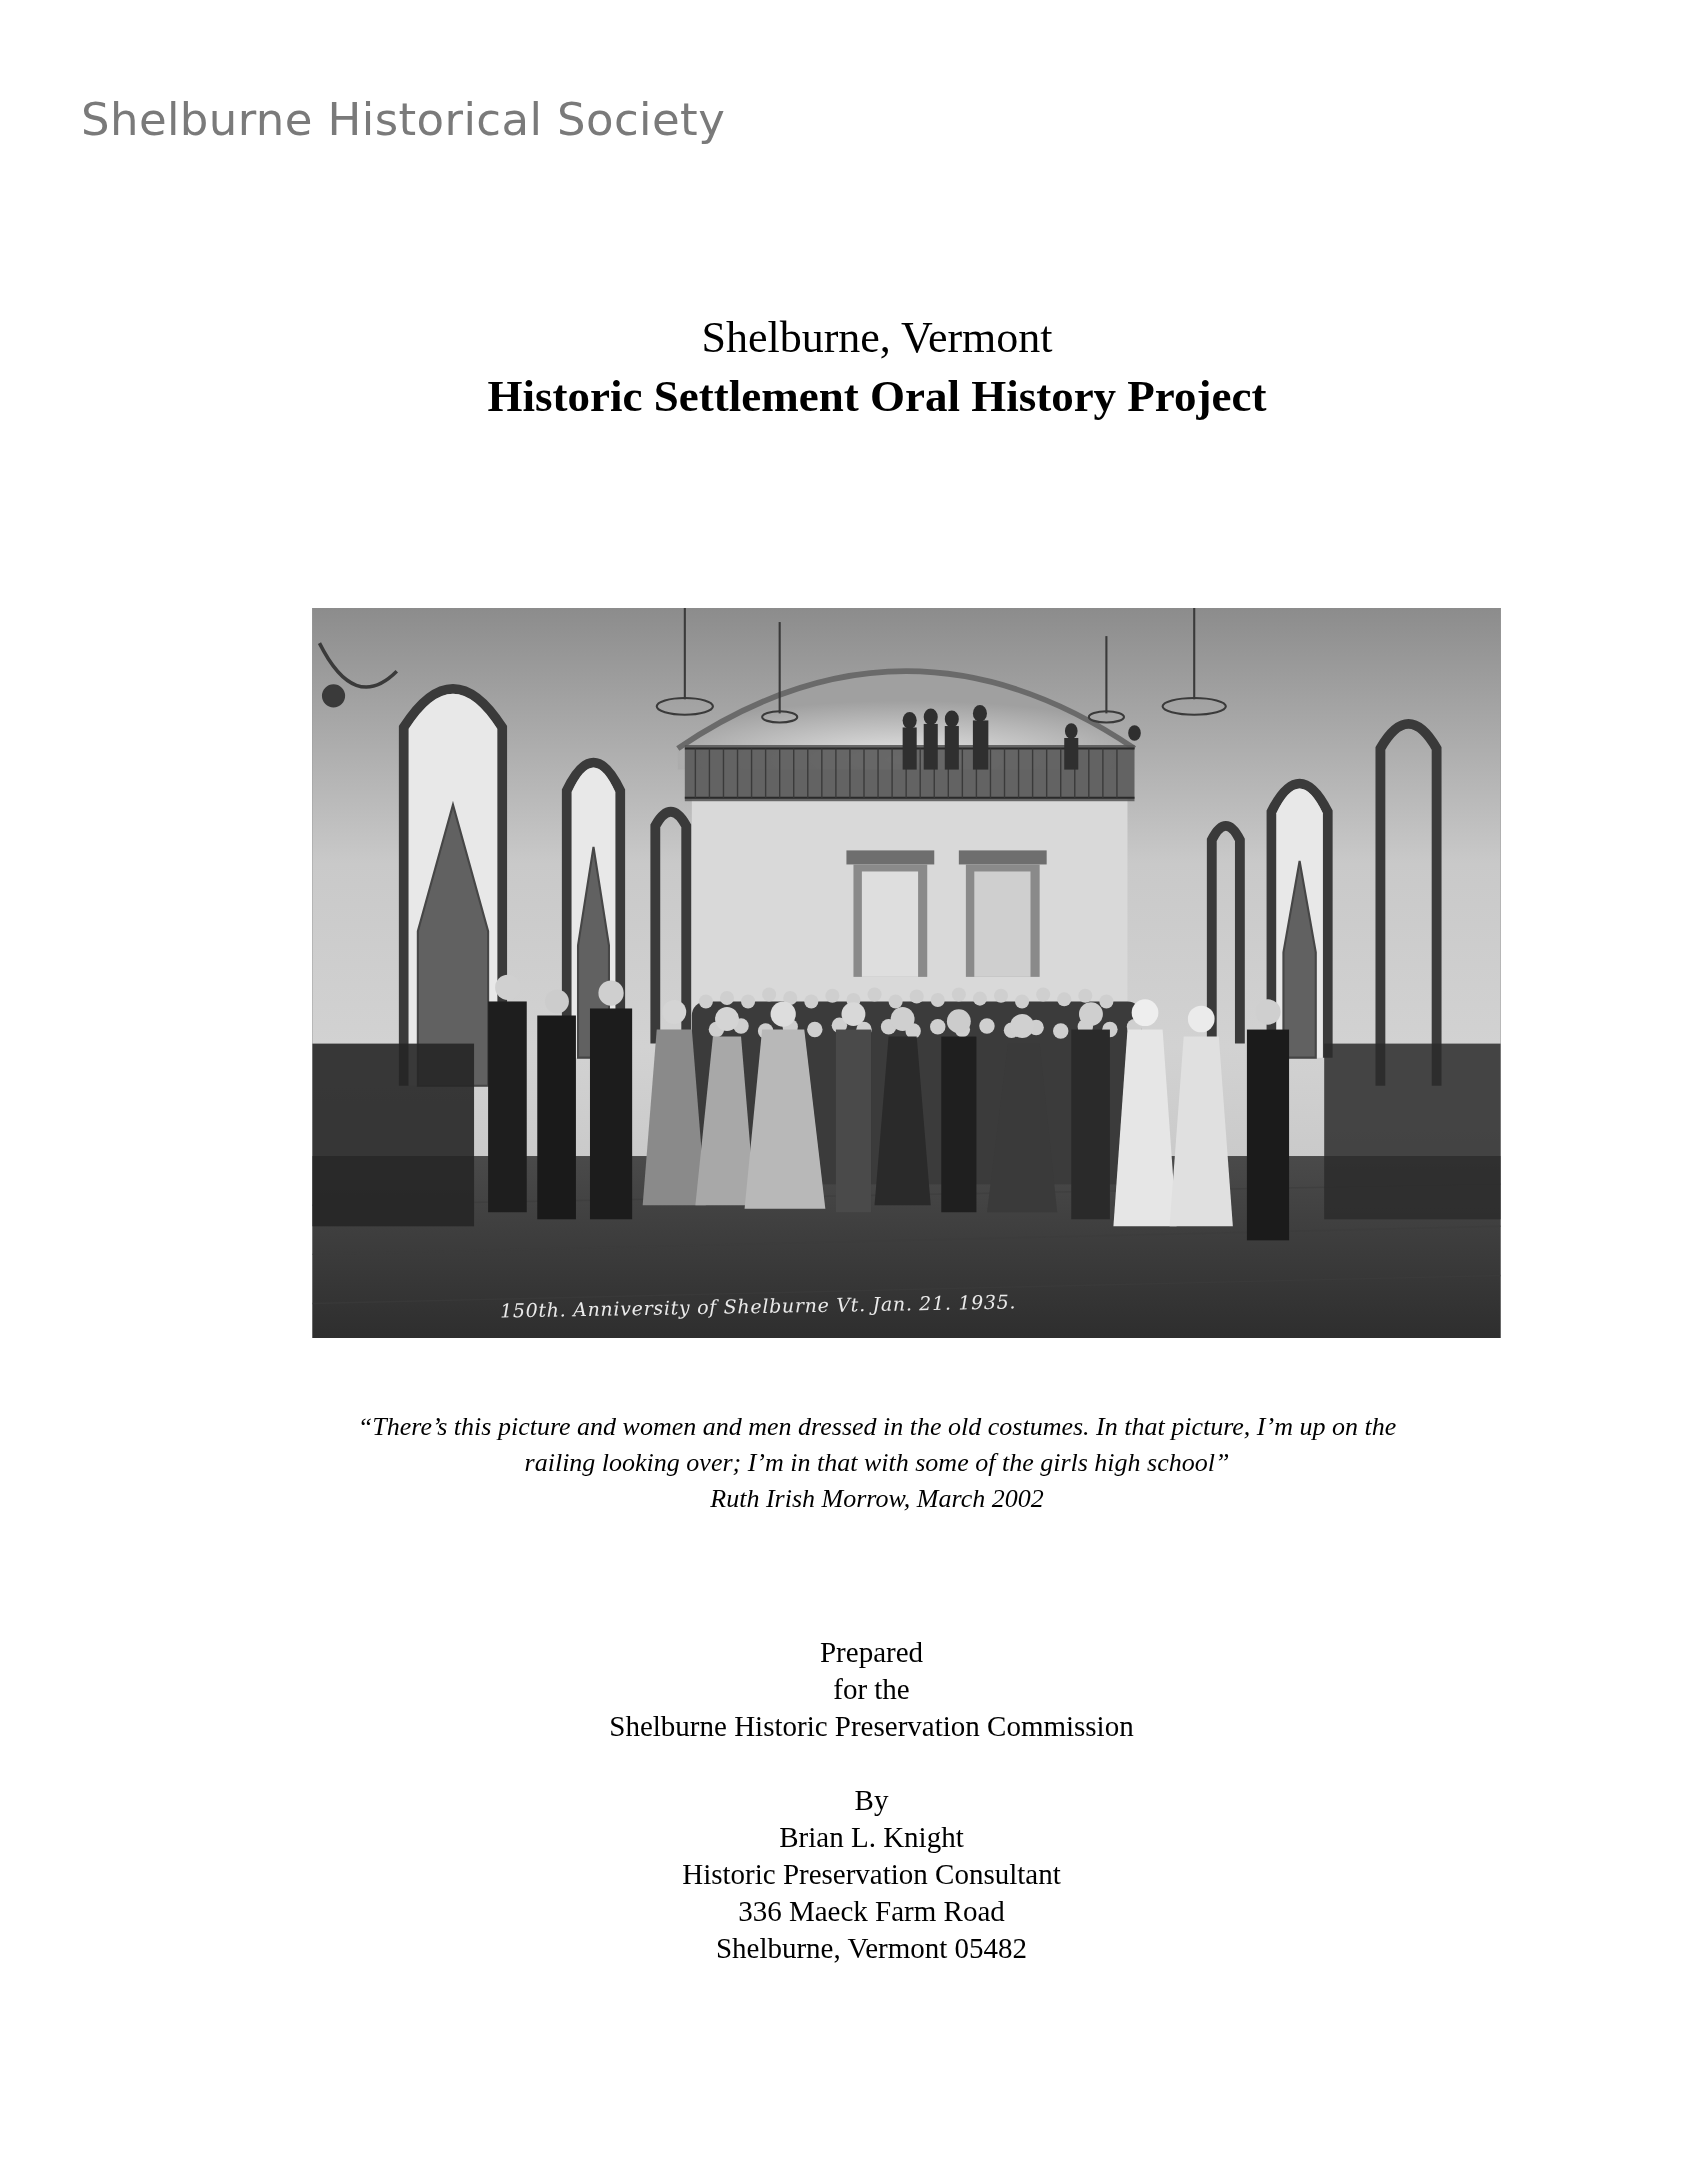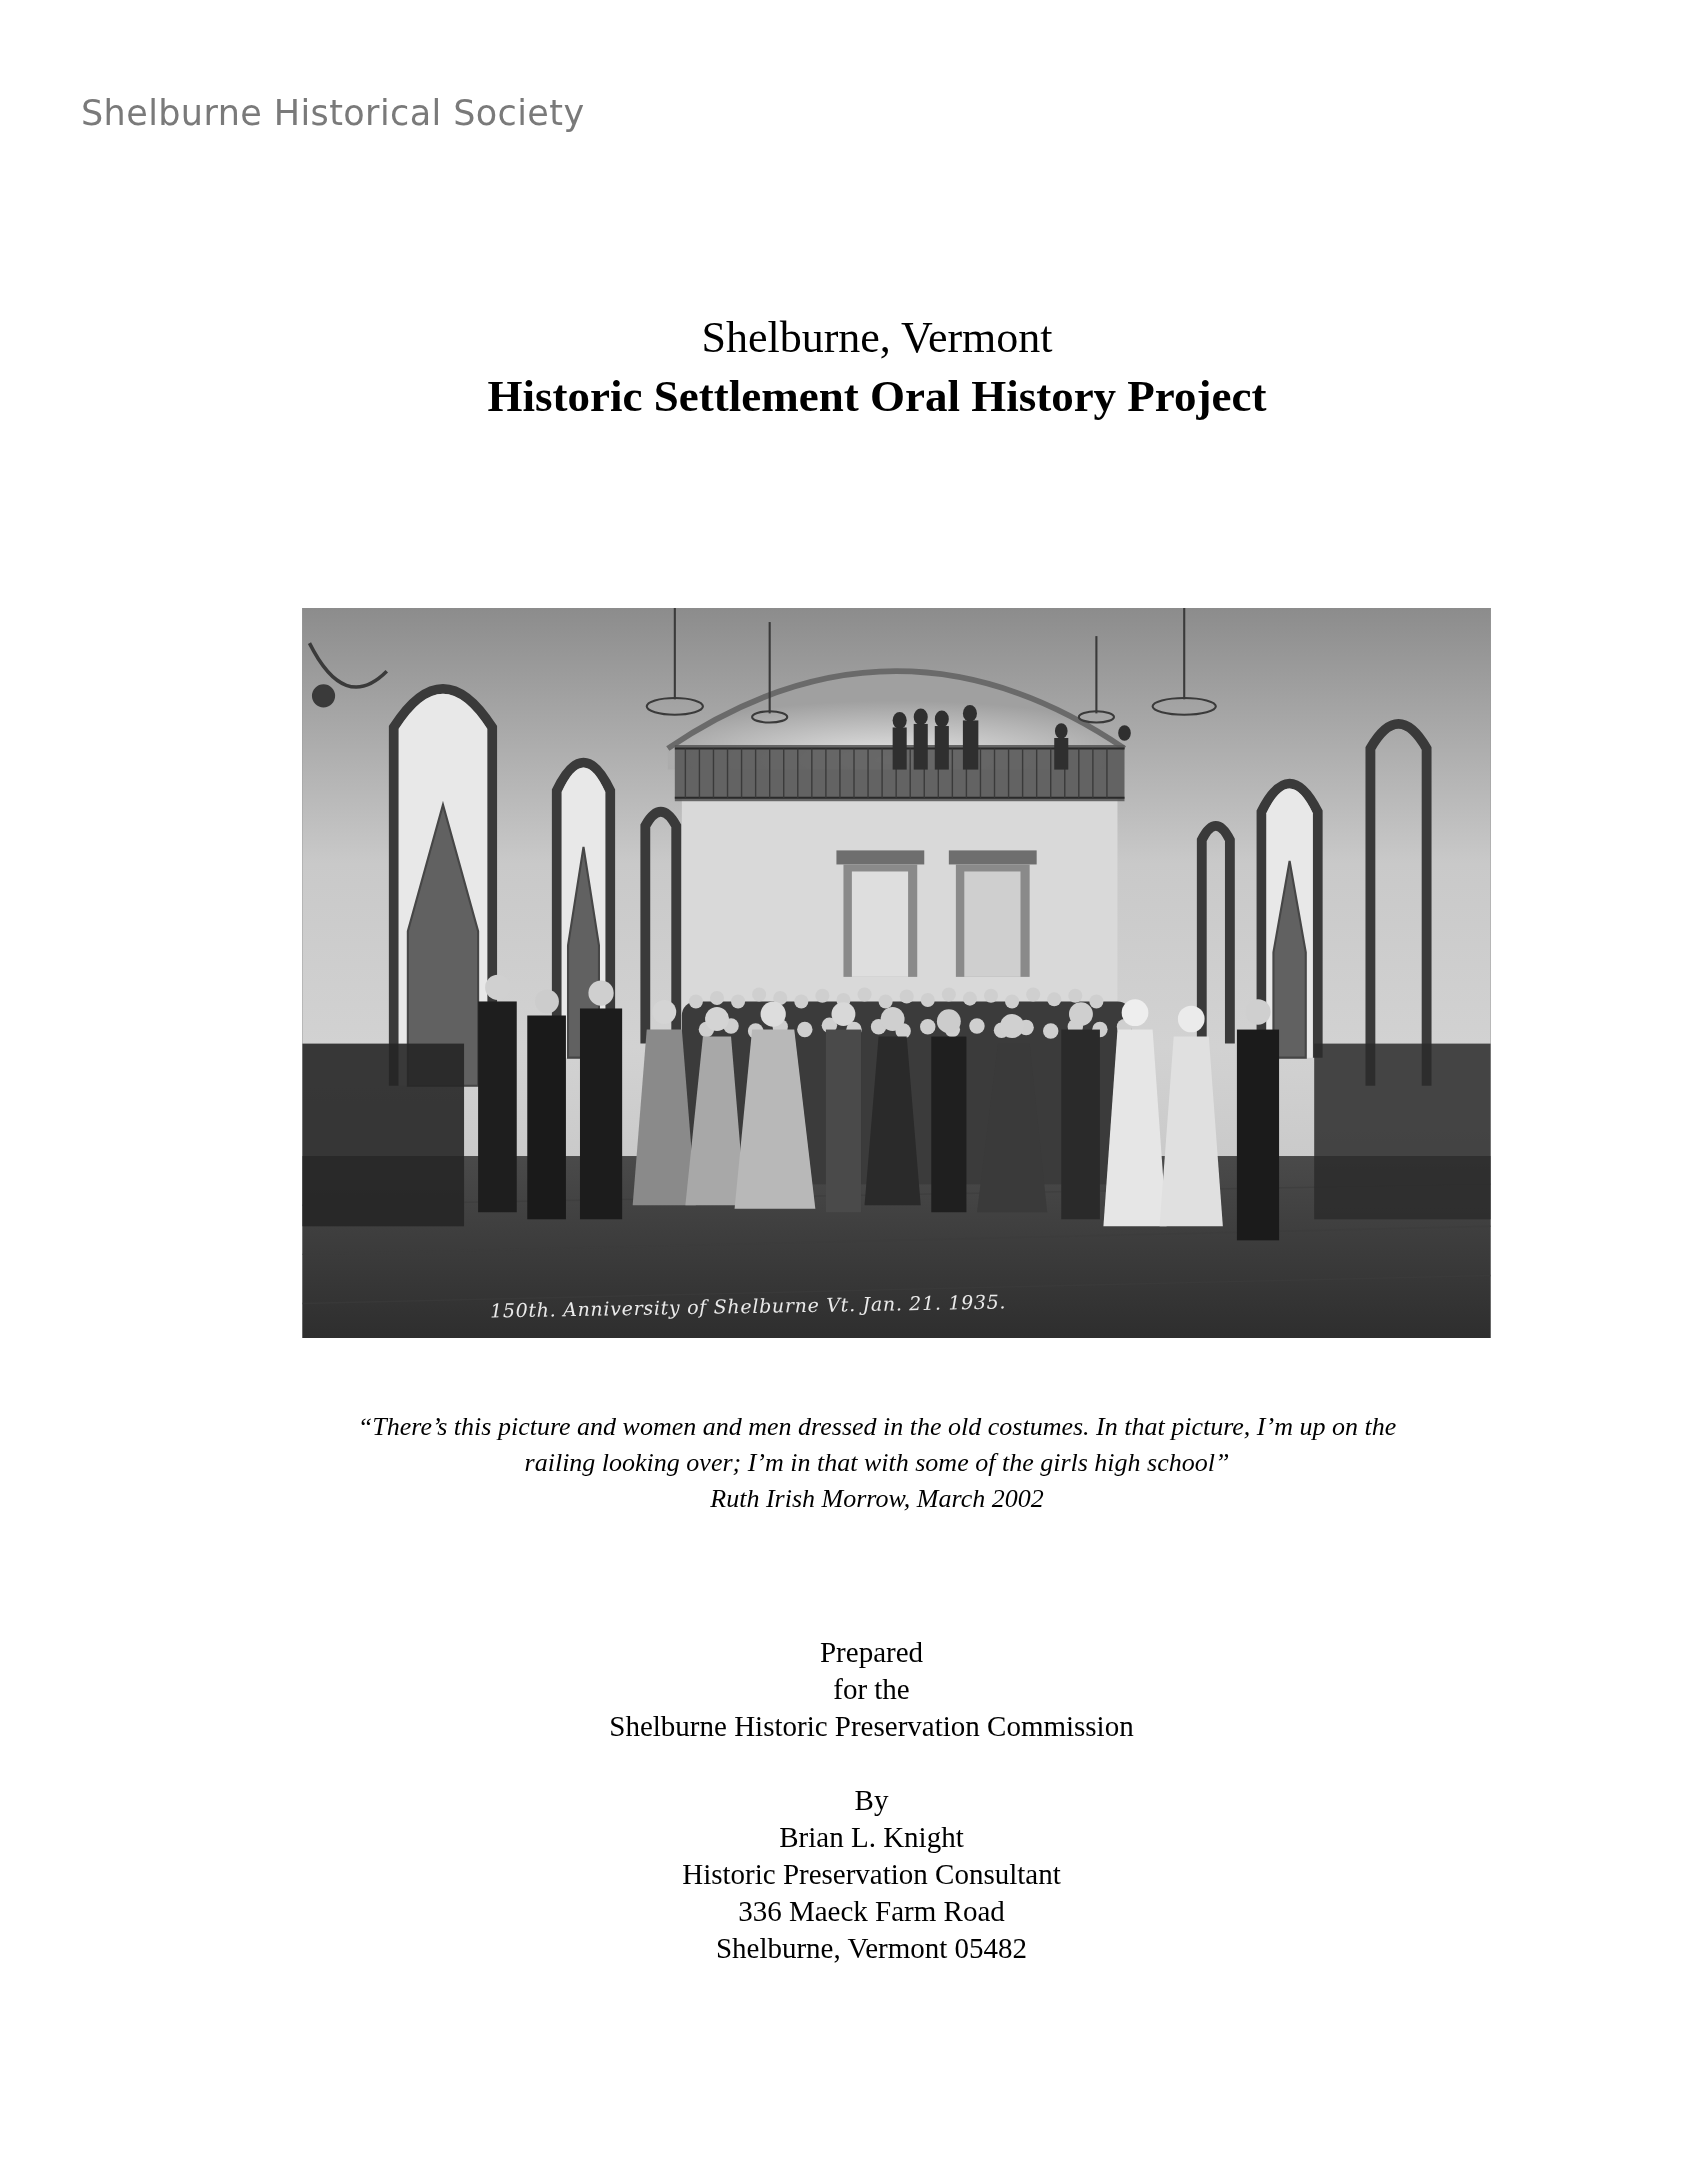--- a/index.html
+++ b/index.html
@@ -1,26 +1,26 @@
 <!DOCTYPE html>
 <html style="font-size:11.2px"><head>
 <meta charset="utf-8">
 <style>
   html, body { margin: 0; padding: 0; background: #ffffff; }
   body { width: 1687px; height: 2183px; position: relative; overflow: hidden; }
   .watermark {
     position: absolute; left: 81px; top: 93px;
-    font-family: "DejaVu Sans", sans-serif; font-size: 35px; color: #7a7a7a;
+    font-family: "DejaVu Sans", sans-serif; font-size: 45px; color: #7a7a7a;
     letter-spacing: 0.4px; font-weight: normal;
   }
   .title-block { position: absolute; left: 0; top: 309px; width: 1754px; text-align: center;
     font-family: "Liberation Serif", serif; color: #000; }
   .title-line1 { font-size: 44px; line-height: 58px; }
   .title-line2 { font-size: 45px; line-height: 58px; font-weight: bold; }
-  .photo { position: absolute; left: 302px; top: 608px; width: 1189px; height: 730px;
+  .photo { position: absolute; left: 312px; top: 608px; width: 1189px; height: 730px;
     background: #9a9a9a; overflow: hidden; }
   .photo svg { display: block; }
   .photo-caption { position: absolute; left: 485px; top: 1295px;
     font-family: "DejaVu Serif", serif; font-style: italic; font-size: 19px; color: #eaeaea;
     letter-spacing: 0.7px; transform: rotate(-1deg); }
   .quote { position: absolute; left: 0; top: 1409px; width: 1754px; text-align: center;
     font-family: "Liberation Serif", serif; font-style: italic; color: #000; font-size: 26px;
     line-height: 36px; }
   .prepared { position: absolute; left: 0; top: 1634px; width: 1743px; text-align: center;
     font-family: "Liberation Serif", serif; color: #000; font-size: 29px; line-height: 37px; }

